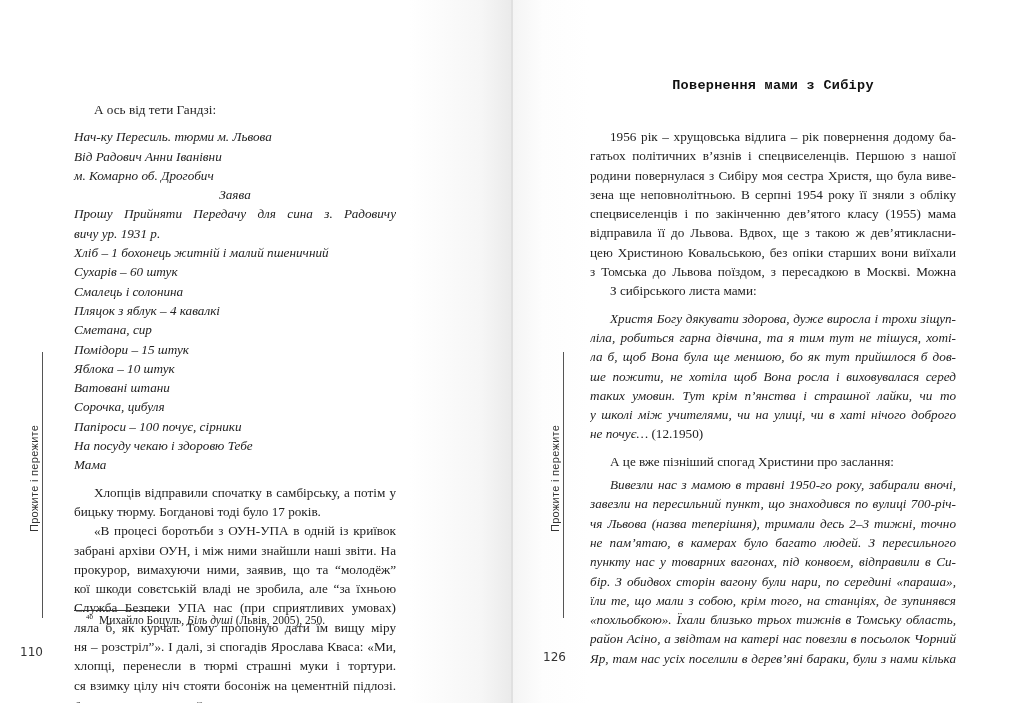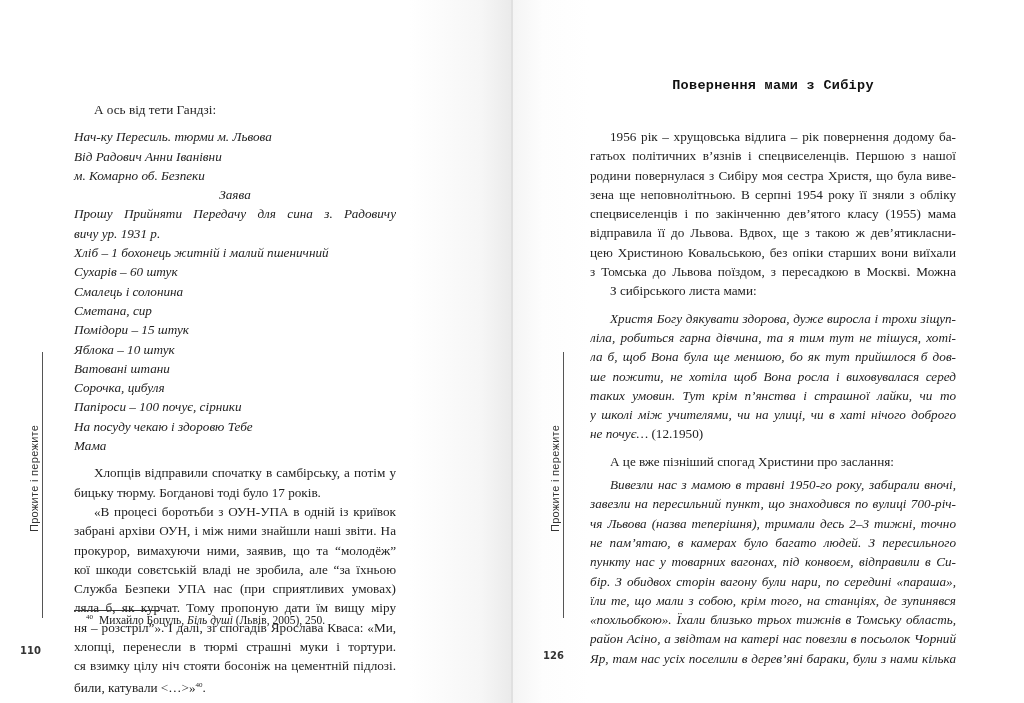--- a/index.html
+++ b/index.html
@@ -16,21 +16,21 @@
   .indent { padding-left:20px; }
   .center { text-align:center; }
 
   .left-text { left:74px; top:84px; width:322px;margin-top:16px; }
   .right-text { left:590px; top:127px; width:366px; }
 
   .heading { position:absolute; left:590px; top:78px; width:366px; text-align:center; font-family:Liberation Mono, monospace; font-weight:bold; font-size:13.5px; color:#111; letter-spacing:0.3px; }
 
   .side-rule { position:absolute; width:1px; background:#555; }
   .side-title { position:absolute; font-family:"Liberation Sans", sans-serif; font-size:11px; color:#333; transform:rotate(-90deg); transform-origin:left top; white-space:nowrap; letter-spacing:0.3px; }
-  .page-num { position:absolute; font-family:"DejaVu Sans", sans-serif; font-weight:bold; font-size:10px; color:#333; }
+  .page-num { position:absolute; font-family:"DejaVu Sans", sans-serif; font-weight:normal; font-size:12px; color:#333; }
 
   .fn-rule { position:absolute; left:74px; top:610px; width:86px; height:1px; background:#333; }
   .footnote { position:absolute; left:86px; top:613px; font-size:11.5px; color:#222; white-space:nowrap; }
   .footnote sup { font-size:7px; margin-right:6px; vertical-align:5px; }
   sup.ref { font-size:7px; vertical-align:5px; }
 </style>
 </head>
 <body>
 
 <div class="page page-left"></div>
@@ -39,27 +39,28 @@
 
 <div class="side-rule" style="left:42px; top:352px; height:266px;"></div>
 <div class="side-title" style="left:28px; top:532px;">Прожите і пережите</div>
 <div class="page-num" style="left:20px; top:645px;">110</div>
 
 <div class="text left-text">
   <div class="line indent" style="margin-bottom:8px;">А ось від тети Гандзі:</div>
 
   <div class="line it">Нач-ку Пересиль. тюрми м. Львова</div>
   <div class="line it">Від Радович Анни Іванівни</div>
-  <div class="line it">м. Комарно об. Безпеки</div>
+  <div class="line it">м. Комарно об. Дрогобич</div>
   <div class="line it center">Заява</div>
   <div class="just it">Прошу Прийняти Передачу для сина з. Радовичу Богдану Івано-</div>
   <div class="line it">вичу ур. 1931 р.</div>
   <div class="line it">Хліб – 1 бохонець житній і малий пшеничний</div>
   <div class="line it">Сухарів – 60 штук</div>
   <div class="line it">Смалець і солонина</div>
+  <div class="line it">Пляцок з яблук – 4 кавалкі</div>
   <div class="line it">Сметана, сир</div>
   <div class="line it">Помідори – 15 штук</div>
   <div class="line it">Яблока – 10 штук</div>
   <div class="line it">Ватовані штани</div>
   <div class="line it">Сорочка, цибуля</div>
   <div class="line it">Папіроси – 100 почує, сірники</div>
   <div class="line it">На посуду чекаю і здоровю Тебе</div>
   <div class="line it" style="margin-bottom:8px;">Мама</div>
 
   <div class="just indent">Хлопців відправили спочатку в самбірську, а потім у дрого-</div>

